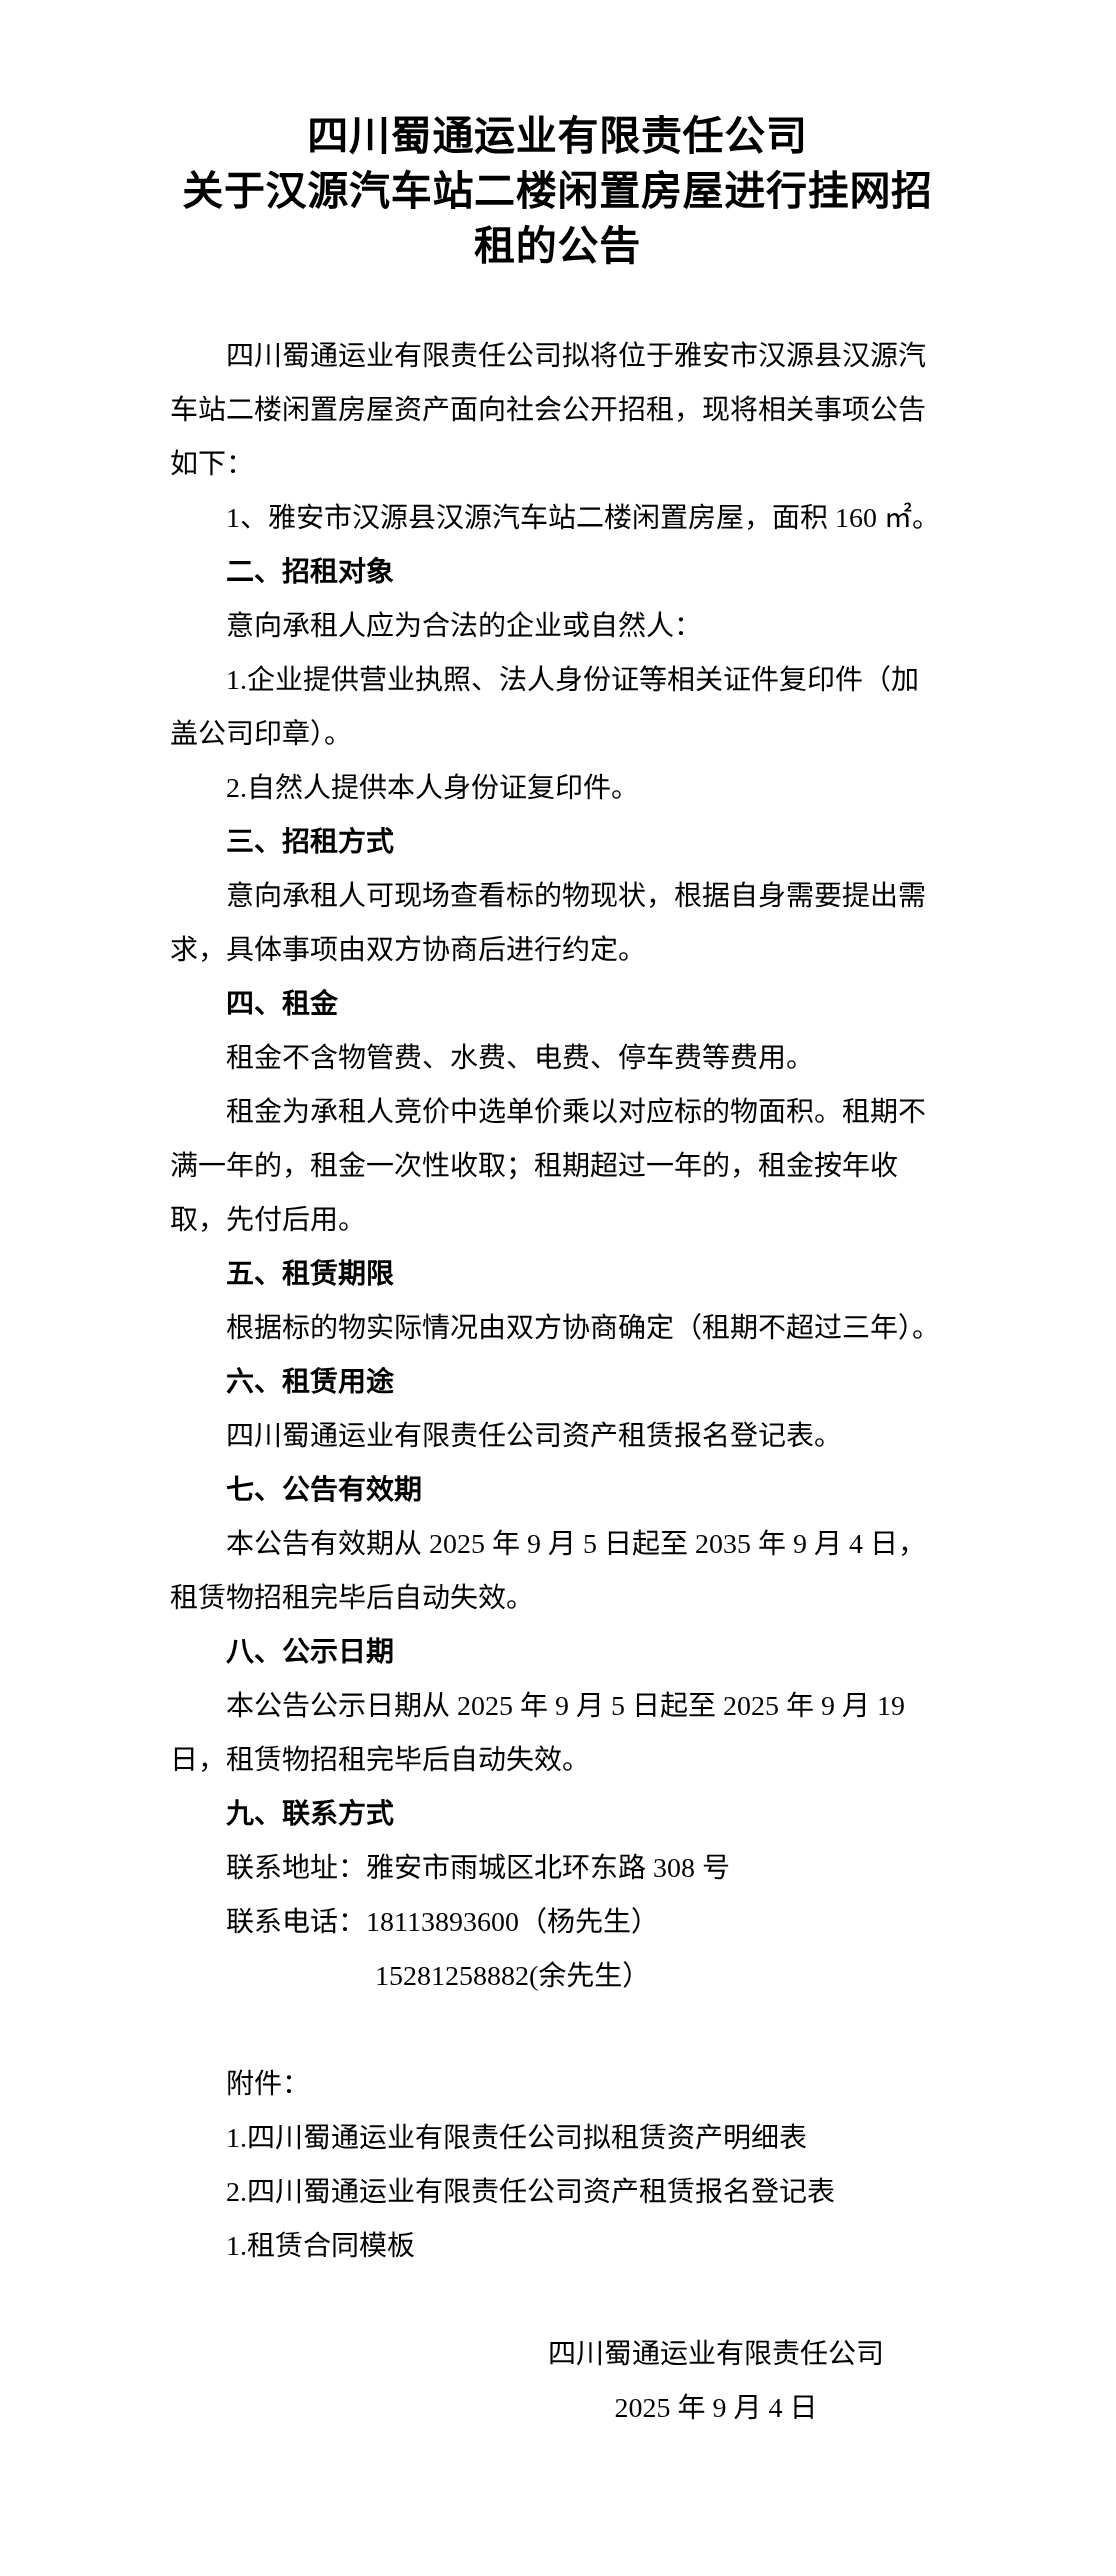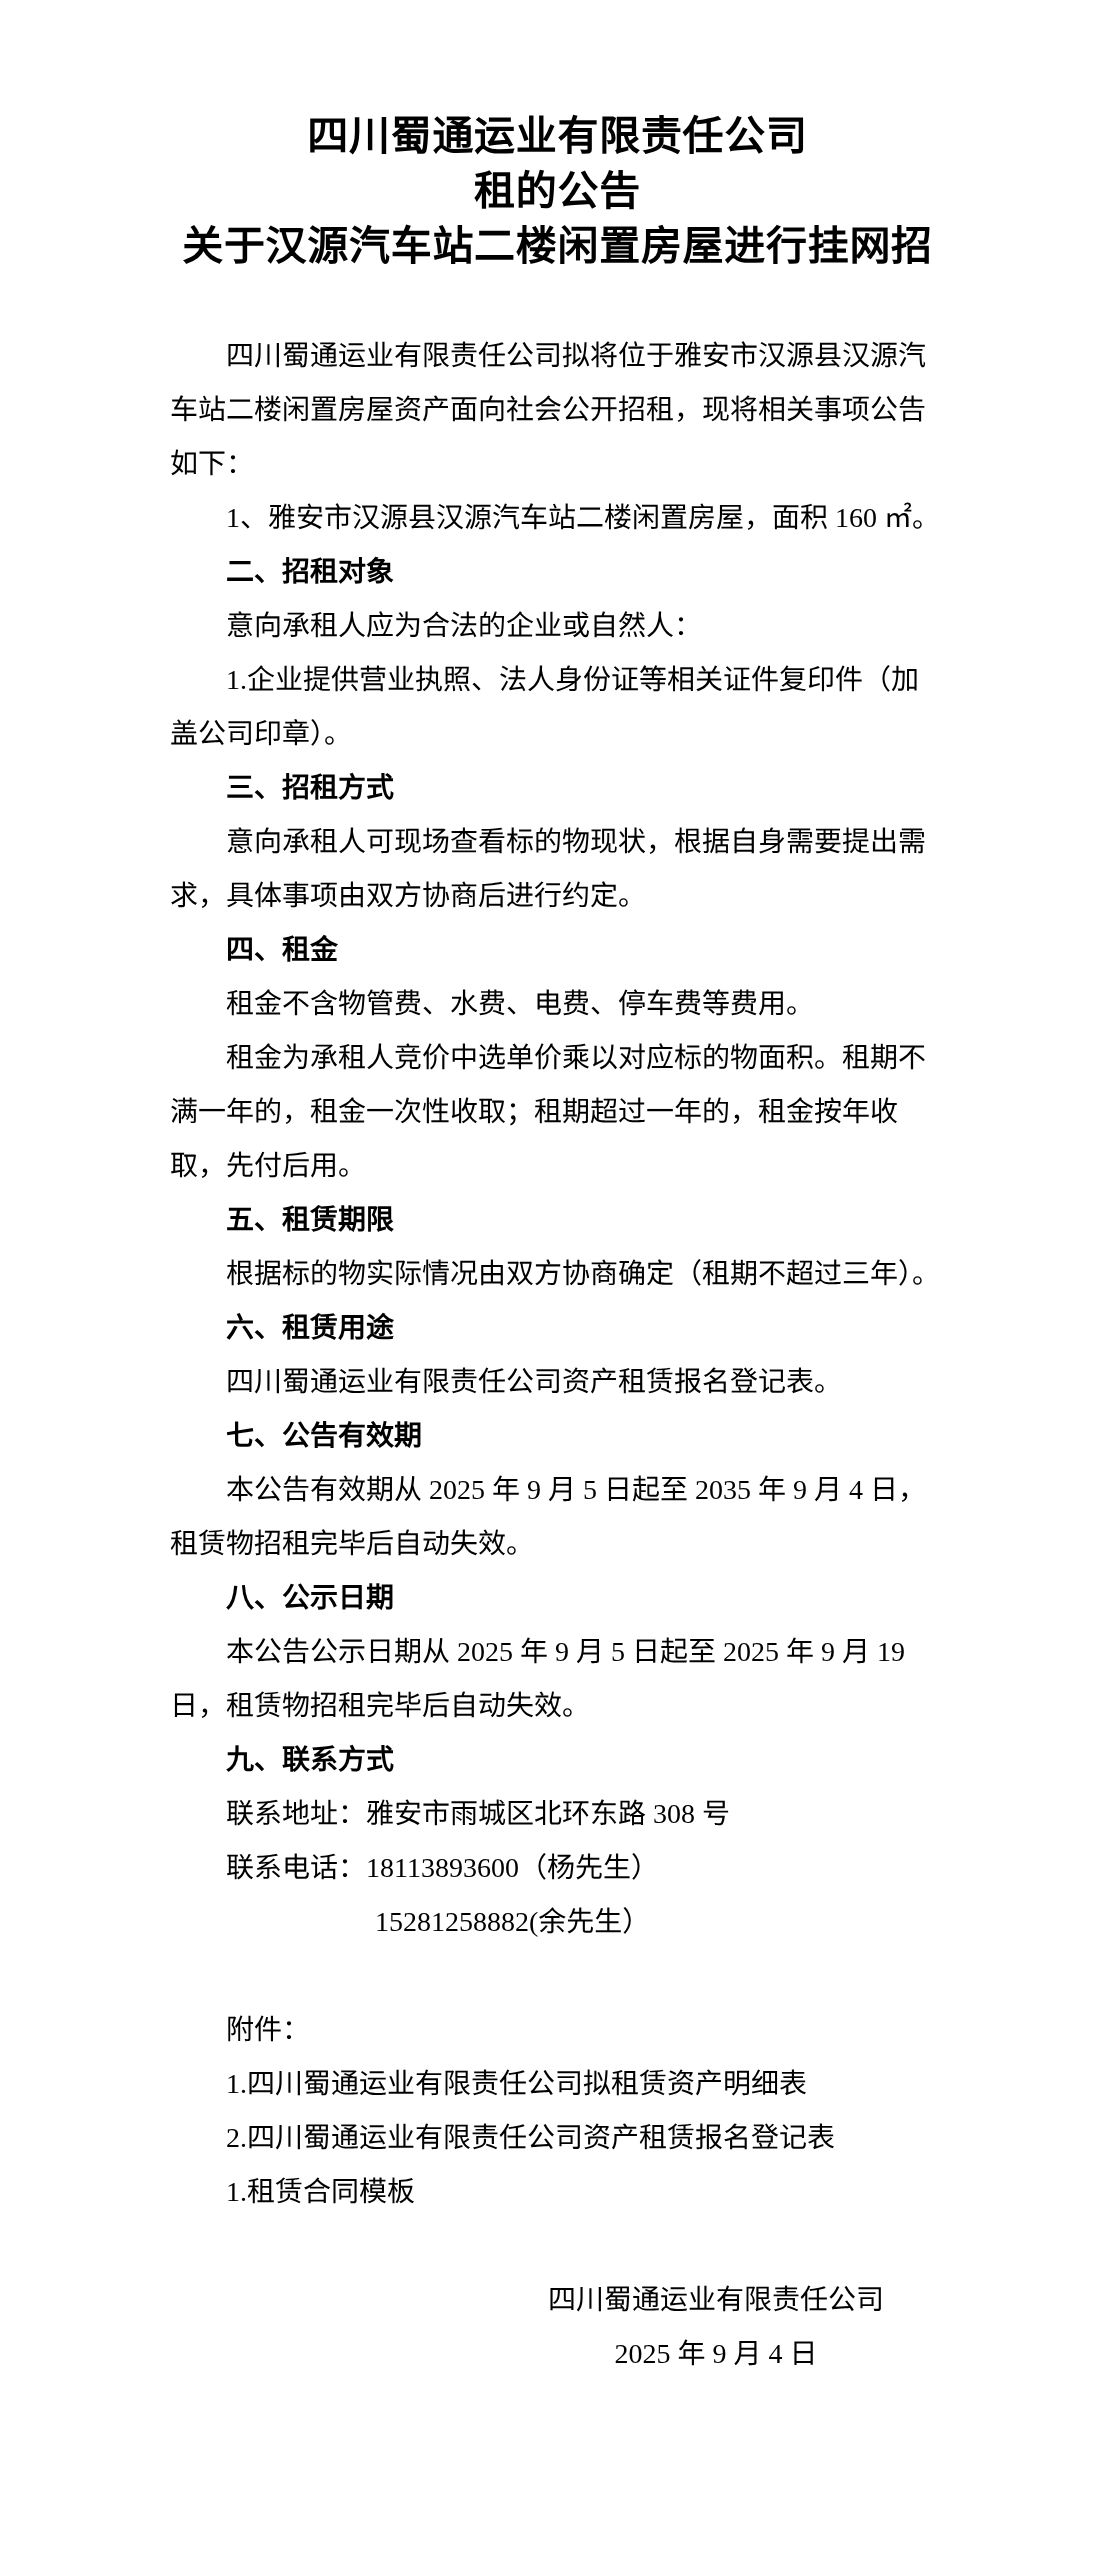--- a/index.html
+++ b/index.html
@@ -51,33 +51,34 @@
   }
   .sig-line { text-indent: 0; }
 </style>
 </head>
 <body>
 
 <div class="page">
 
   <h1 class="title">
     <span class="title-line">四川蜀通运业有限责任公司</span>
+    <span class="title-line">关于汉源汽车站二楼闲置房屋进行挂网招</span>
     <span class="title-line">租的公告</span>
-    <span class="title-line">关于汉源汽车站二楼闲置房屋进行挂网招</span>
   </h1>
 
   <div class="content">
 
     <p class="para">四川蜀通运业有限责任公司拟将位于雅安市汉源县汉源汽车站二楼闲置房屋资产面向社会公开招租，现将相关事项公告如下：</p>
 
     <div id="sections">
         <p class="para">1、雅安市汉源县汉源汽车站二楼闲置房屋，面积 160 ㎡。</p>
         <h2 class="sec-heading">二、招租对象</h2>
         <p class="para">意向承租人应为合法的企业或自然人：</p>
         <p class="para">1.企业提供营业执照、法人身份证等相关证件复印件（加盖公司印章）。</p>
+        <p class="para">2.自然人提供本人身份证复印件。</p>
         <h2 class="sec-heading">三、招租方式</h2>
         <p class="para">意向承租人可现场查看标的物现状，根据自身需要提出需求，具体事项由双方协商后进行约定。</p>
         <h2 class="sec-heading">四、租金</h2>
         <p class="para">租金不含物管费、水费、电费、停车费等费用。</p>
         <p class="para">租金为承租人竞价中选单价乘以对应标的物面积。租期不满一年的，租金一次性收取；租期超过一年的，租金按年收取，先付后用。</p>
         <h2 class="sec-heading">五、租赁期限</h2>
         <p class="para">根据标的物实际情况由双方协商确定（租期不超过三年）。</p>
         <h2 class="sec-heading">六、租赁用途</h2>
         <p class="para">四川蜀通运业有限责任公司资产租赁报名登记表。</p>
         <h2 class="sec-heading">七、公告有效期</h2>

